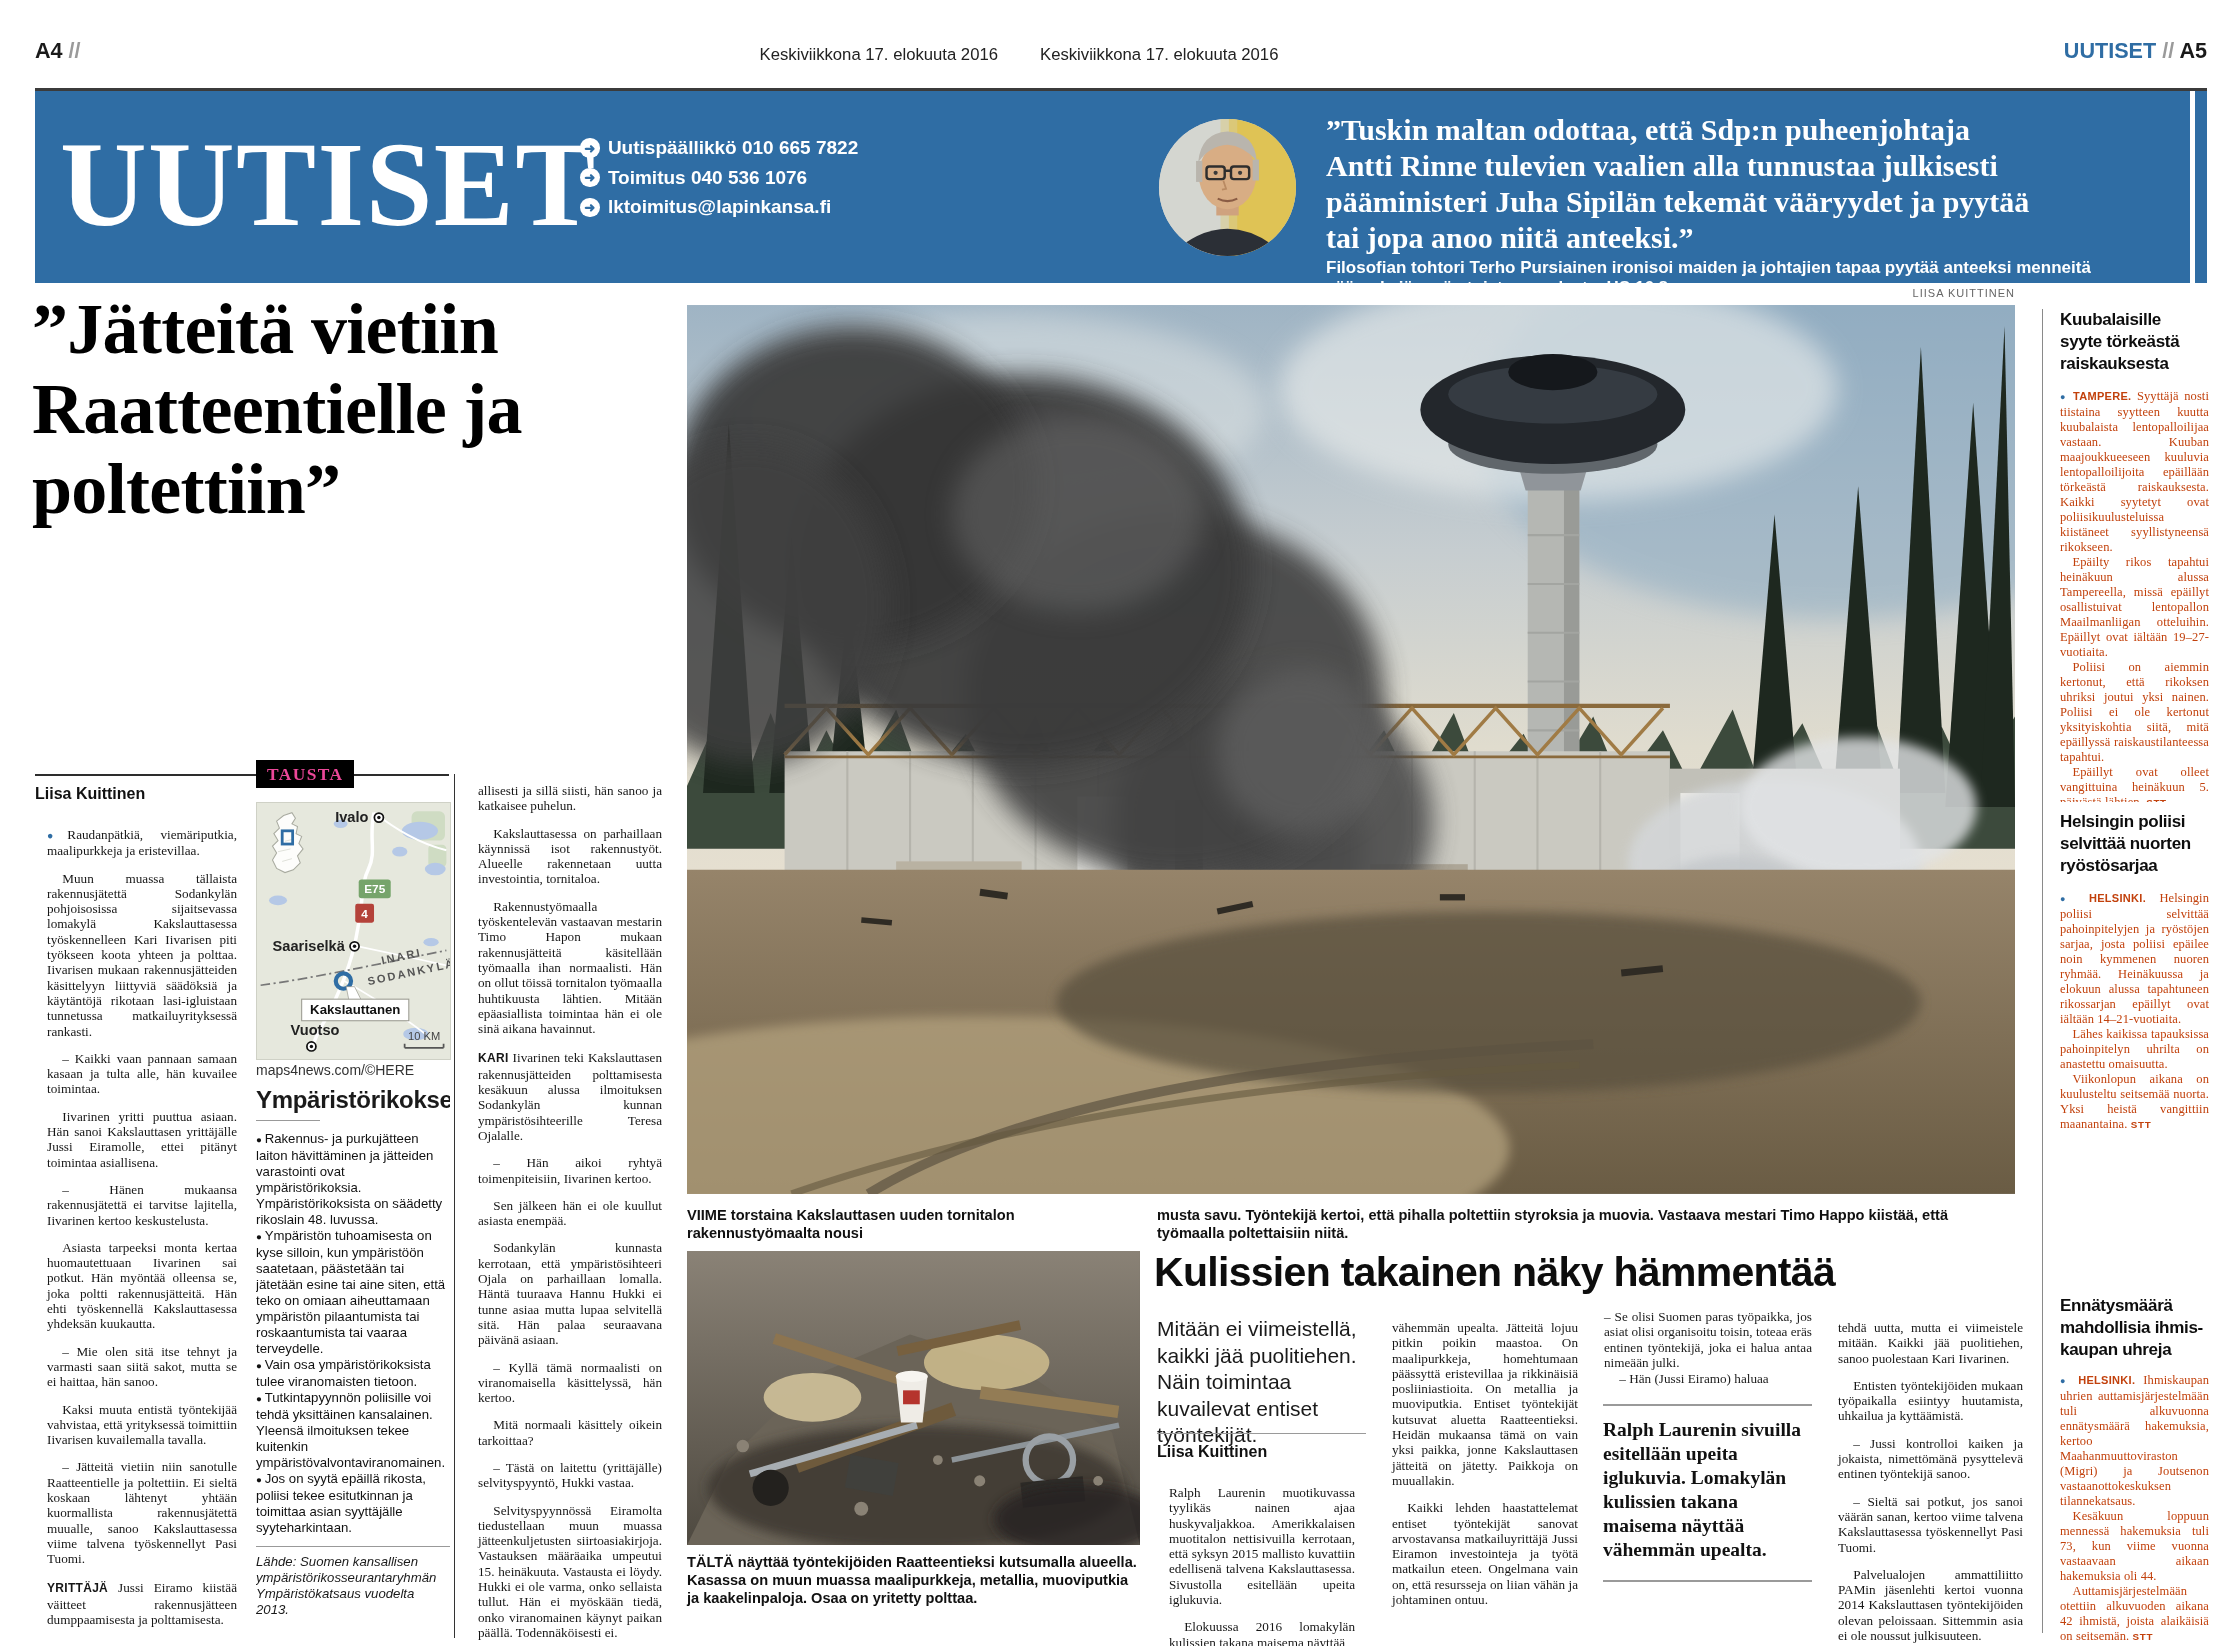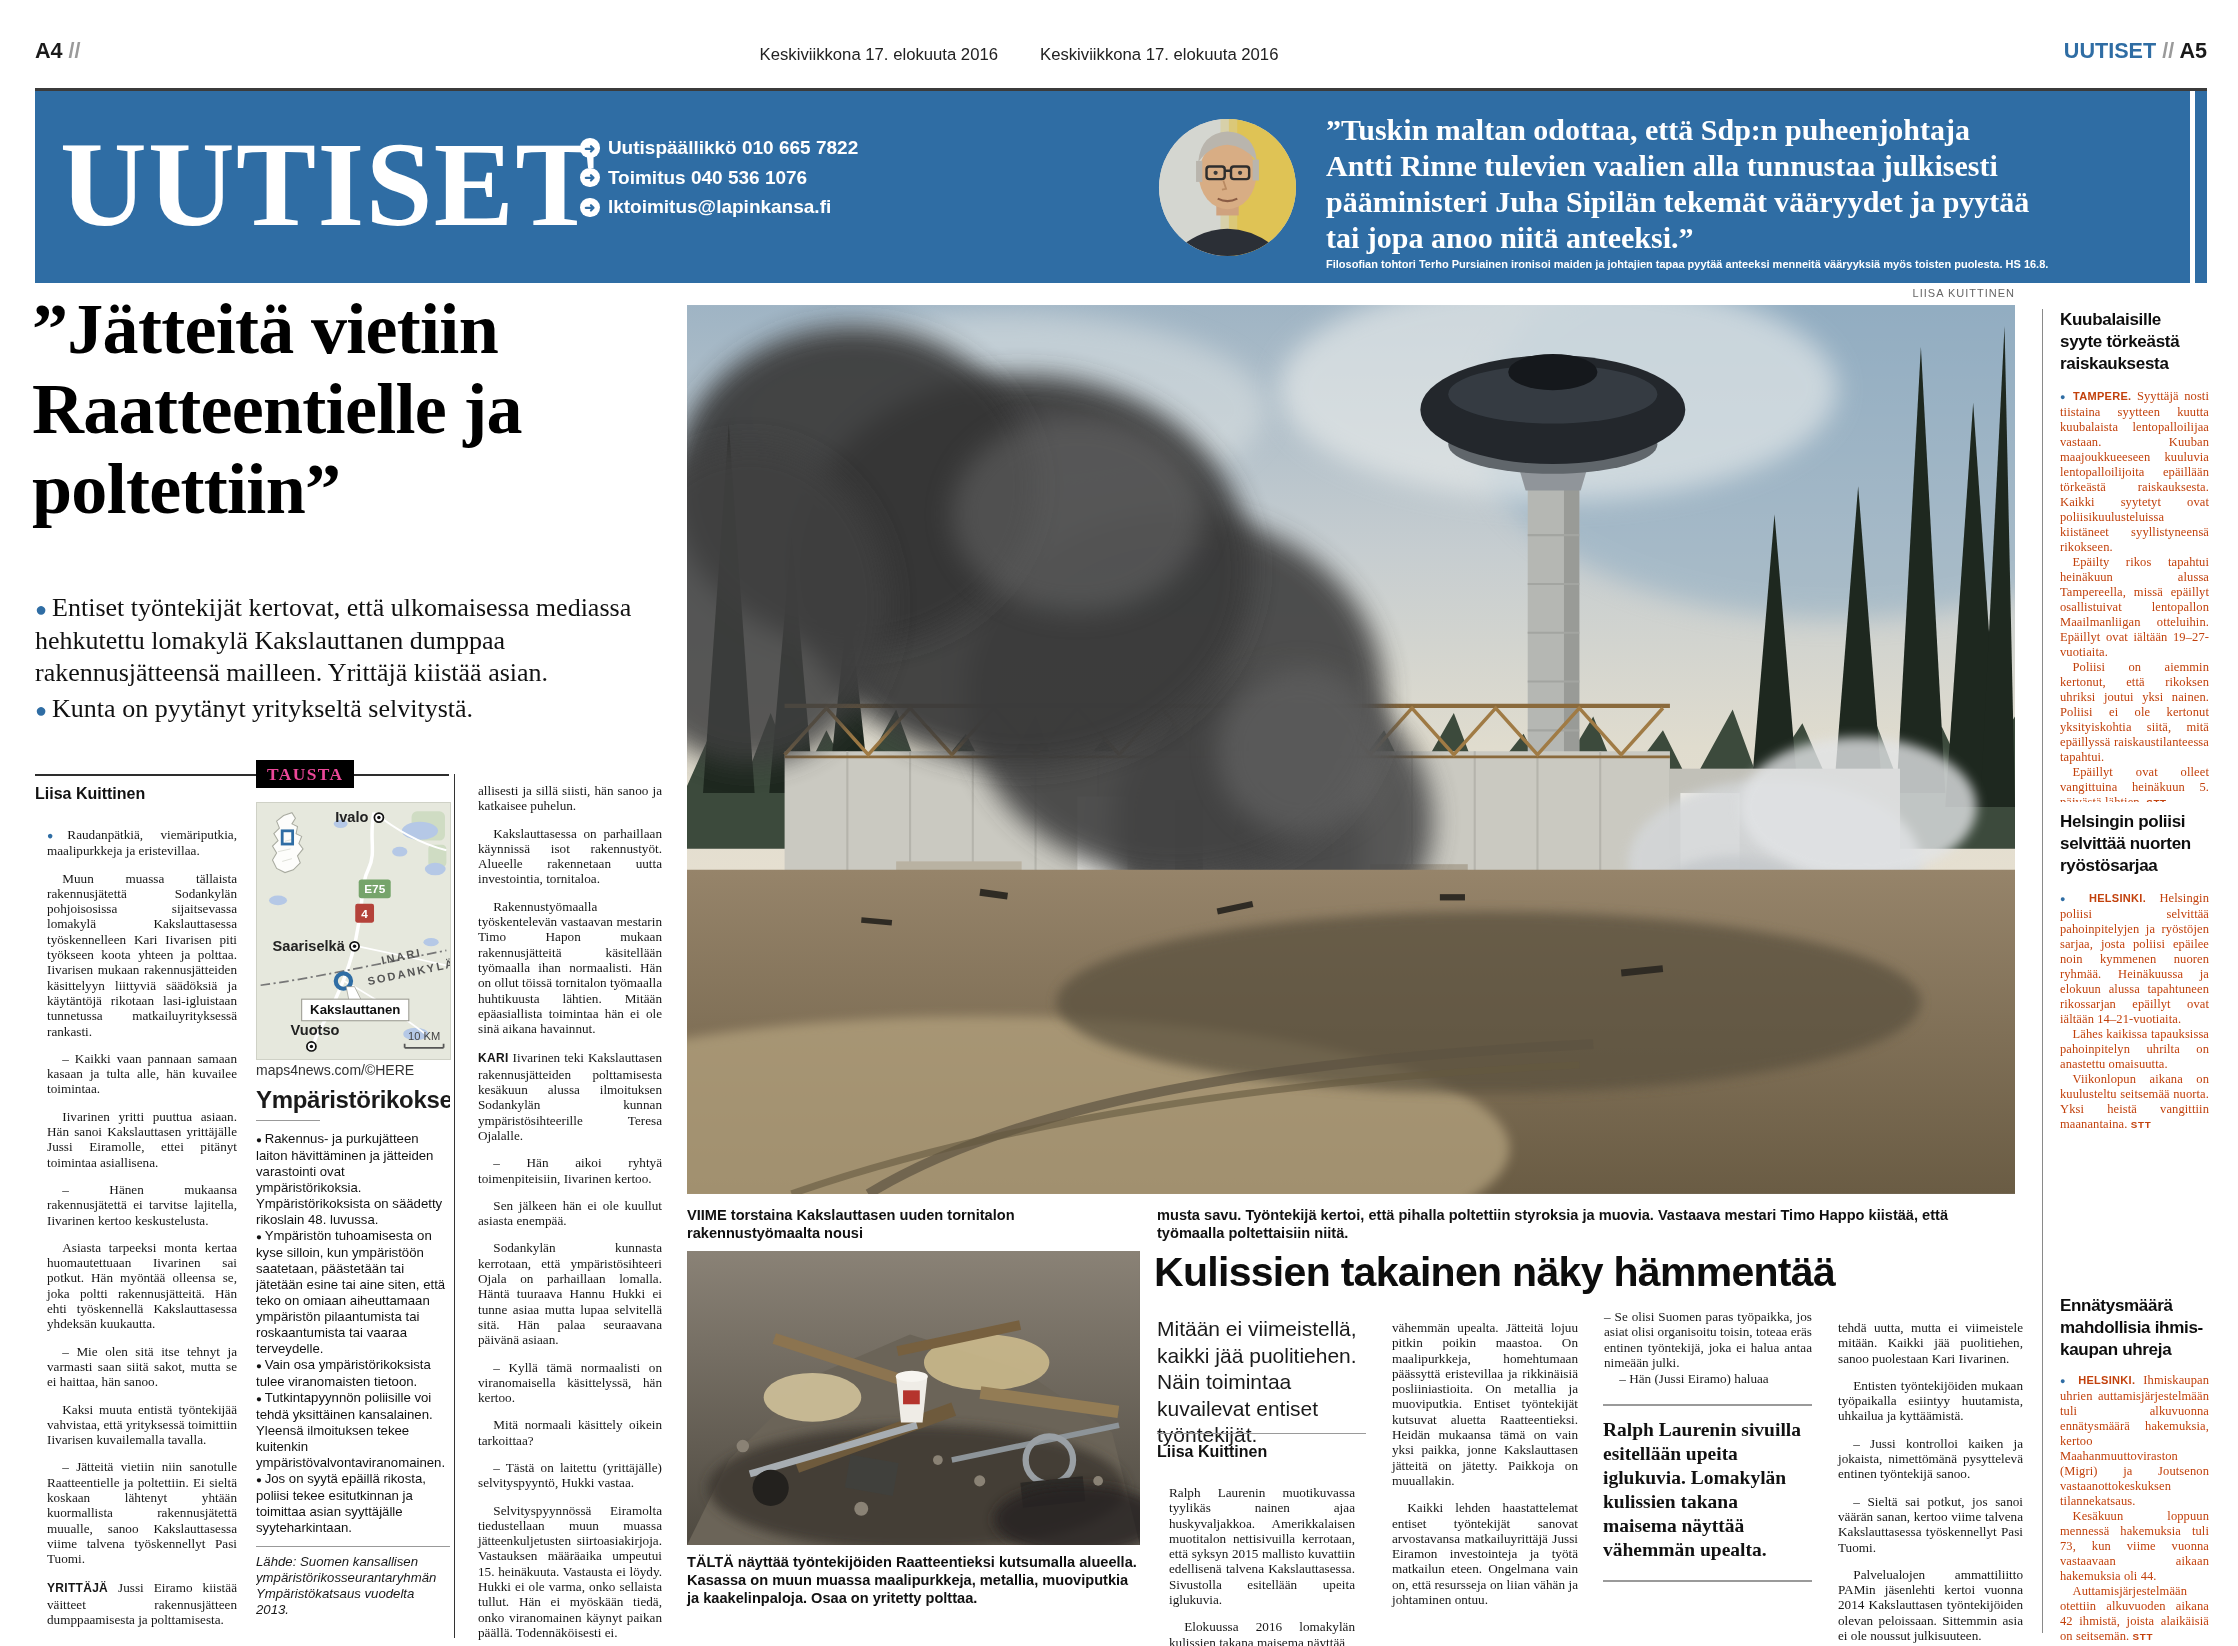--- a/index.html
+++ b/index.html
@@ -16,21 +16,21 @@
   #banner{position:absolute;left:35px;top:88px;width:2172px;height:192px;background:#2f6da4;border-top:3.5px solid #3b3b3b;}
   #banner-title{position:absolute;left:25px;top:2.8px;font-family:"Liberation Serif",serif;font-weight:bold;
                 font-size:120px;line-height:181px;color:#fff;letter-spacing:1.4px;}
   #contacts{position:absolute;left:545px;top:46px;}
   .contact-row{display:flex;align-items:center;margin-bottom:7.7px;color:#fff;font-weight:bold;font-size:19px;}
   .cicon{width:19.5px;height:19.5px;border-radius:50%;background:#fff;color:#2f6da4;display:inline-flex;
          align-items:center;justify-content:center;font-size:13.2px;margin-right:8.4px;flex:none;}
   #portrait{position:absolute;left:1124px;top:28px;width:137px;height:137px;border-radius:50%;overflow:hidden;background:#d8d4c8;}
   #banner-quote{position:absolute;left:1291px;top:21px;width:836px;color:#fff;font-family:"Liberation Serif",serif;
                 font-weight:bold;font-size:30px;line-height:36px;white-space:pre-line;}
-  #banner-attrib{position:absolute;left:1291px;top:167px;width:850px;color:#fff;font-weight:bold;font-size:11px;}
+  #banner-attrib{position:absolute;left:1291px;top:167px;width:850px;color:#fff;font-weight:bold;font-size:17px;}
   #banner-divider{position:absolute;left:2155px;top:0;width:4.9px;height:192px;background:#fff;}
   
   #headline{position:absolute;left:32px;top:289px;width:676px;font-family:"Liberation Serif",serif;
             font-weight:bold;font-size:72px;line-height:80px;color:#000;white-space:pre-line;letter-spacing:-0.7px;}
   #lead{position:absolute;left:35px;top:592px;width:655px;}
   #lead p{margin:0 0 4.2px 0;font-family:"Liberation Serif",serif;font-size:26px;line-height:32px;color:#111;}
   #lead p::before{content:"● ";color:#2f6da4;font-size:20px;}
   #rule-main{position:absolute;left:35px;top:774px;width:414px;height:2.1px;background:#2d2d2d;}
   .byline{font-weight:bold;font-size:16px;color:#111;}
   #byline1{position:absolute;left:35px;top:785px;}
@@ -153,25 +153,20 @@
 Antti Rinne tulevien vaalien alla tunnustaa julkisesti
 pääministeri Juha Sipilän tekemät vääryydet ja pyytää
 tai jopa anoo niitä anteeksi.”</div>
     <div id="banner-attrib">Filosofian tohtori Terho Pursiainen ironisoi maiden ja johtajien tapaa pyytää anteeksi menneitä vääryyksiä myös toisten puolesta. HS 16.8.</div>
     <div id="banner-divider"></div>
   </div>
 
   <div id="headline">”Jätteitä vietiin
 Raatteentielle ja
 poltettiin”</div>
-  <div id="lead">
-
-  <p>Entiset työntekijät kertovat, että ulkomaisessa mediassa hehkutettu lomakylä Kakslauttanen dumppaa rakennusjätteensä mailleen. Yrittäjä kiistää asian.</p>
-      <p>Kunta on pyytänyt yritykseltä selvitystä.</p>
-    </div>
   <div id="rule-main"></div>
   <div id="byline1" class="byline">Liisa Kuittinen</div>
 
   <div id="col1" class="bodycol">
 
       <p><span class="bdot">●</span><span>Raudanpätkiä, viemäriputkia, maalipurkkeja ja eristevillaa.</span></p>
 
       <p><span>Muun muassa tällaista rakennusjätettä Sodankylän pohjoisosissa sijaitsevassa lomakylä Kakslauttasessa työskennelleen Kari Iivarisen piti työkseen koota yhteen ja polttaa. Iivarisen mukaan rakennusjätteiden käsittelyyn liittyviä säädöksiä ja käytäntöjä rikotaan lasi-igluistaan tunnetussa matkailuyrityksessä rankasti.</span></p>
 
       <p><span>– Kaikki vaan pannaan samaan kasaan ja tulta alle, hän kuvailee toimintaa.</span></p>

